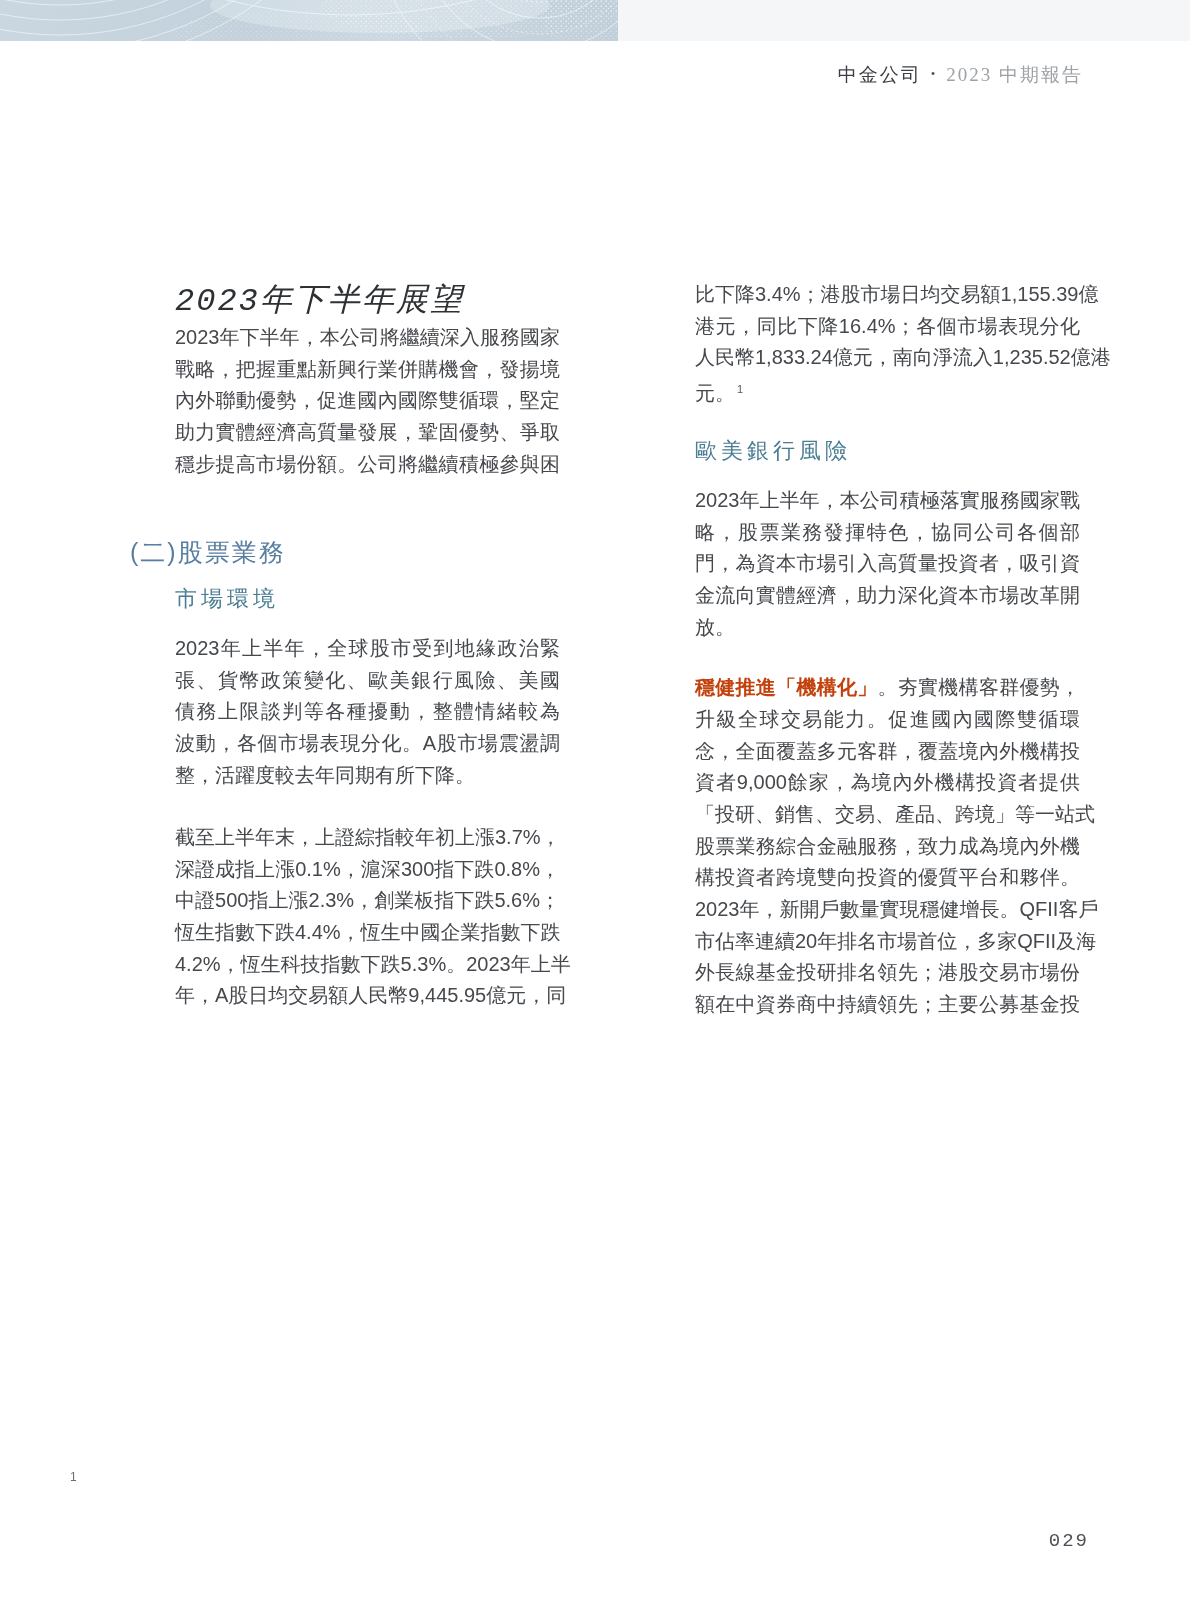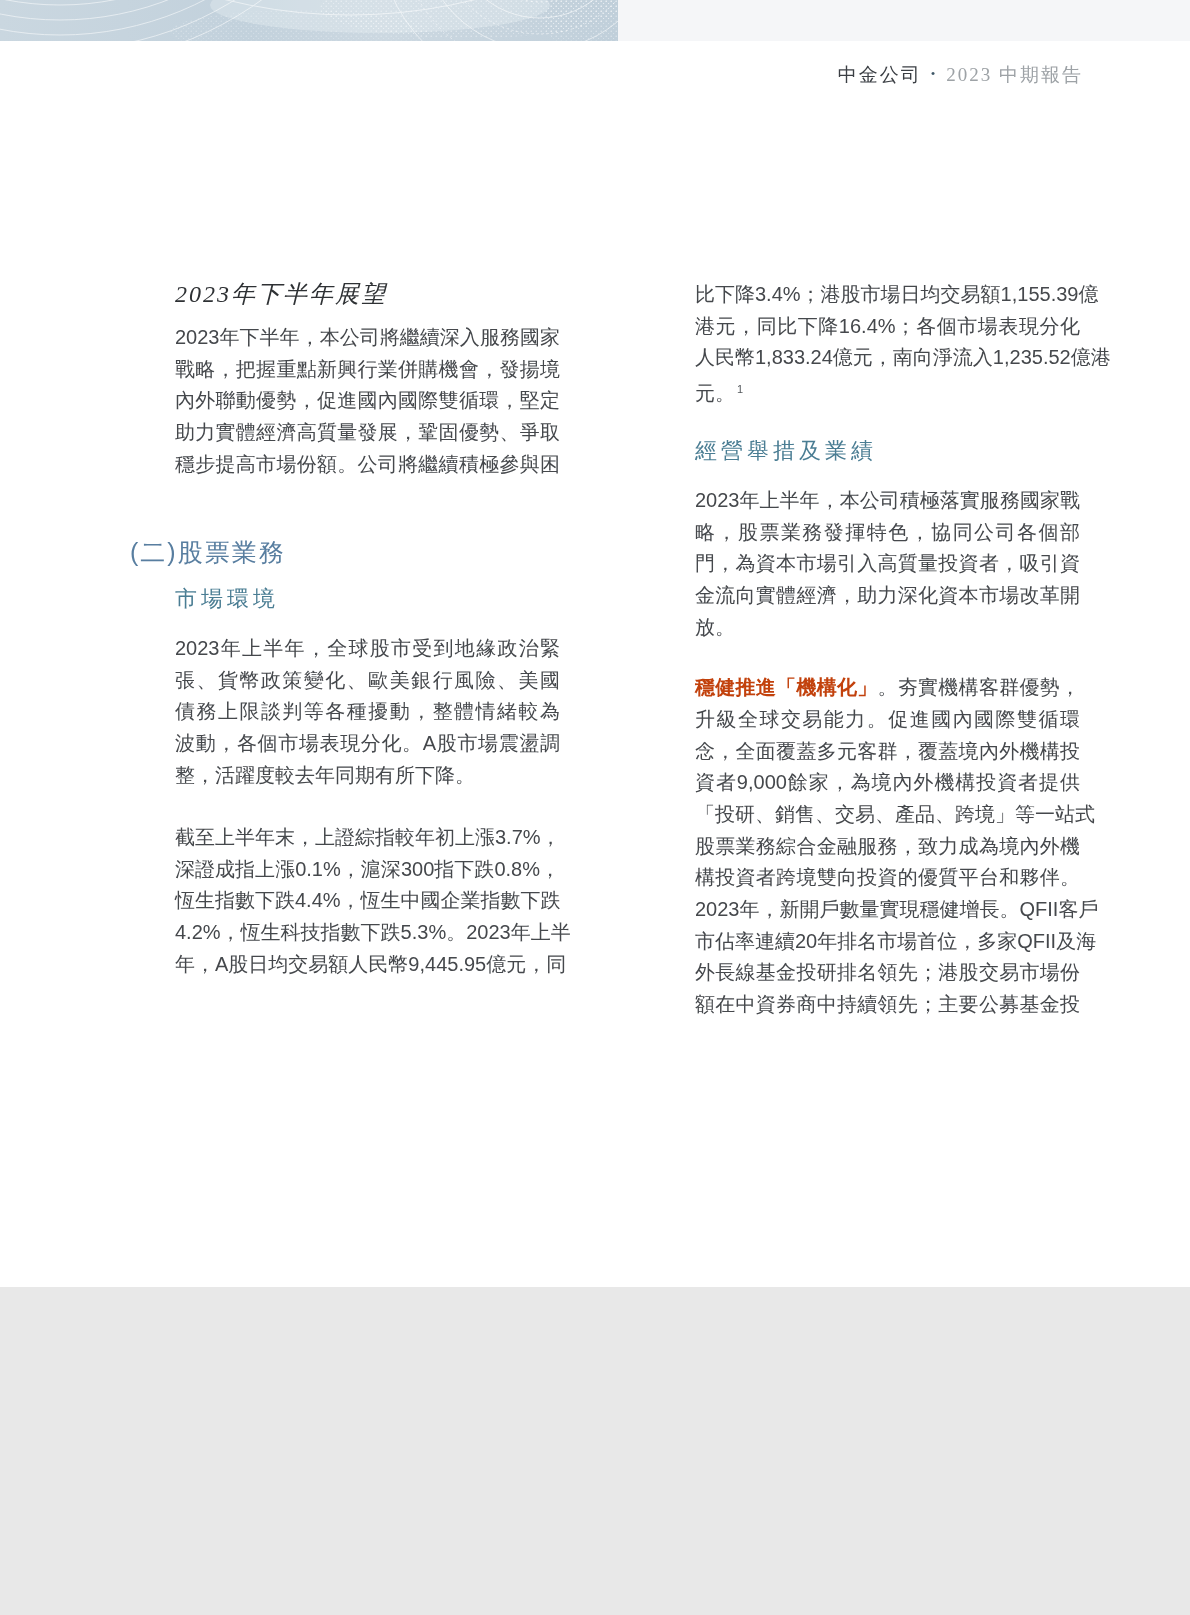--- a/index.html
+++ b/index.html
@@ -1,40 +1,40 @@
 <!DOCTYPE html>
 <html style="--page_bg: #ffffff; --strip_grey: #f5f6f8; --banner_blue: #c6d3de; --header_brand: #3b3f44; --header_muted: #9da2a6; --heading_slate: #587ea0; --heading_teal: #4a7d93; --body_text: #45484c;"><head>
 <meta charset="utf-8">
 <style>
   html,body{margin:0;padding:0;background:#e8e8e8;}
   .page{
     position:relative;
-    width:1190px;height:1287px;
+    width:1190px;height:1615px;
     margin:0 auto;
     background:var(--page_bg,#ffffff);
     font-family:"Liberation Sans", sans-serif;
     overflow:hidden;
   }
   
   .banner-art{position:absolute;left:0;top:0;width:618px;height:41px;display:block;}
   .banner-strip{position:absolute;left:618px;top:0;width:572px;height:41px;background:var(--strip_grey,#f5f6f8);}
   
   .running-header{
     position:absolute;top:62px;right:107px;
     font-family:"Liberation Serif", serif;
     font-size:19px;letter-spacing:2px;white-space:nowrap;
   }
   .running-header .brand{color:var(--header_brand,#3b3f44);}
   .running-header .dot{color:#3d5666;font-size:13px;vertical-align:3px;margin:0 9px;}
   .running-header .rtitle{color:var(--header_muted,#9da2a6);}
   
   .outlook-title{
     position:absolute;left:175px;top:278px;margin:0;
-    font-family:Liberation Serif, serif;font-style:italic;font-weight:500;
-    font-size:24px;color:#2e3134;letter-spacing:2px;white-space:nowrap;
+    font-family:Liberation Mono, monospace;font-style:italic;font-weight:500;
+    font-size:32px;color:#2e3134;letter-spacing:2px;white-space:nowrap;
   }
   .section-title{
     position:absolute;left:130px;top:536px;margin:0;
     font-size:25px;font-weight:500;color:var(--heading_slate,#587ea0);
     letter-spacing:2px;white-space:nowrap;
   }
   .subhead{
     position:absolute;margin:0;
     font-size:22px;font-weight:500;color:var(--heading_teal,#4a7d93);
     letter-spacing:4px;white-space:nowrap;
@@ -132,35 +132,36 @@
       <div class="pline">2023年上半年，全球股市受到地緣政治緊</div>
       <div class="pline">張、貨幣政策變化、歐美銀行風險、美國</div>
       <div class="pline">債務上限談判等各種擾動，整體情緒較為</div>
       <div class="pline">波動，各個市場表現分化。A股市場震盪調</div>
       <div class="pline last">整，活躍度較去年同期有所下降。</div>
     </div>
 
   <div class="para leftcol" style="top:822px">
       <div class="pline">截至上半年末，上證綜指較年初上漲3.7%，</div>
       <div class="pline">深證成指上漲0.1%，滬深300指下跌0.8%，</div>
+      <div class="pline">中證500指上漲2.3%，創業板指下跌5.6%；</div>
       <div class="pline">恆生指數下跌4.4%，恆生中國企業指數下跌</div>
       <div class="pline">4.2%，恆生科技指數下跌5.3%。2023年上半</div>
       <div class="pline">年，A股日均交易額人民幣9,445.95億元，同</div>
     </div>
 
   <div class="para rightcol" style="top:279px">
       <div class="pline">比下降3.4%；港股市場日均交易額1,155.39億</div>
       <div class="pline">港元，同比下降16.4%；各個市場表現分化</div>
       <div class="pline">人民幣1,833.24億元，南向淨流入1,235.52億港</div>
     </div>
   <div class="para rightcol" style="top:374px">
     <div class="pline last"><span>元。</span><sup class="fnref">1</sup></div>
   </div>
 
-  <h3 class="subhead ops">經營舉措及業績</h3>
+  <h3 class="subhead ops">歐美銀行風險</h3>
 
   <div class="para rightcol" style="top:485px">
       <div class="pline">2023年上半年，本公司積極落實服務國家戰</div>
       <div class="pline">略，股票業務發揮特色，協同公司各個部</div>
       <div class="pline">門，為資本市場引入高質量投資者，吸引資</div>
       <div class="pline">金流向實體經濟，助力深化資本市場改革開</div>
       <div class="pline last">放。</div>
     </div>
 
   <div class="para rightcol" style="top:672px">

